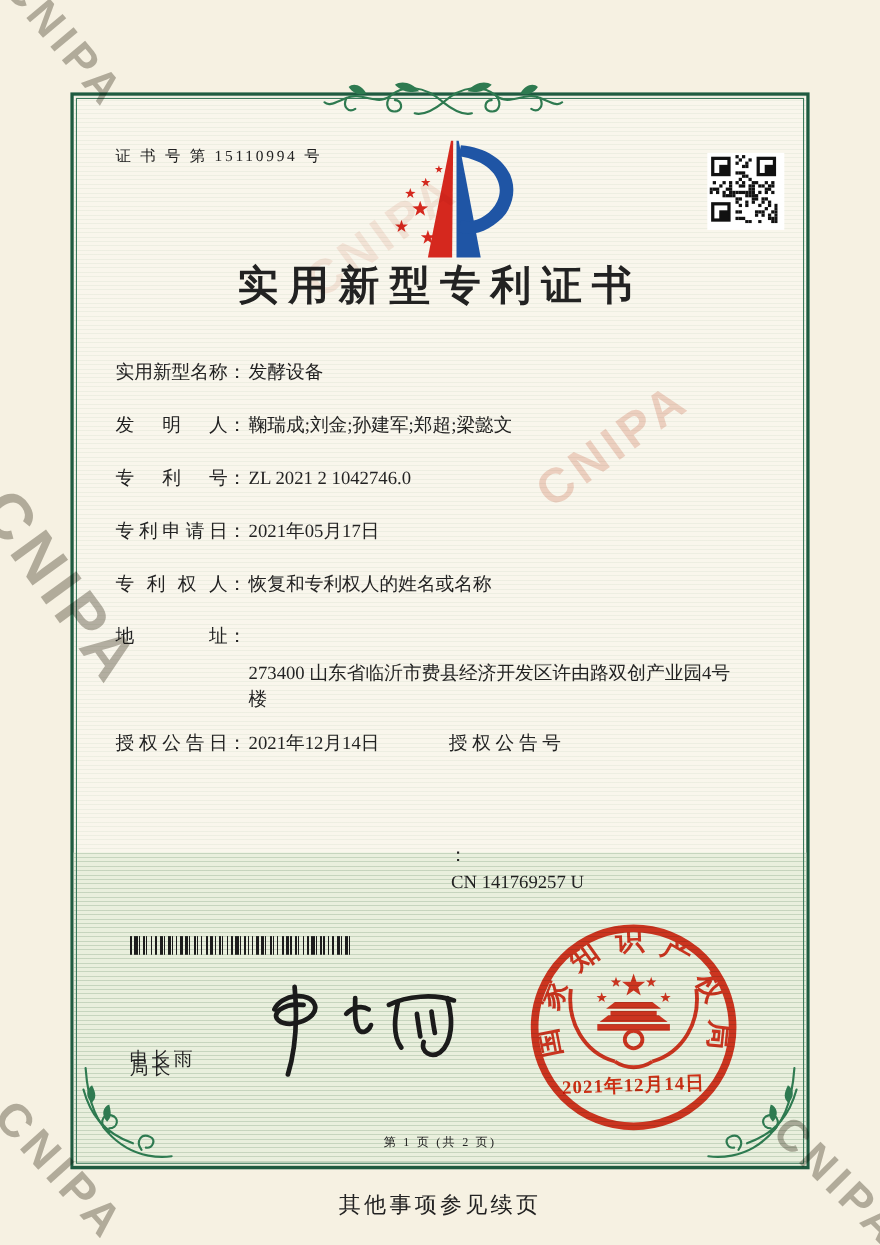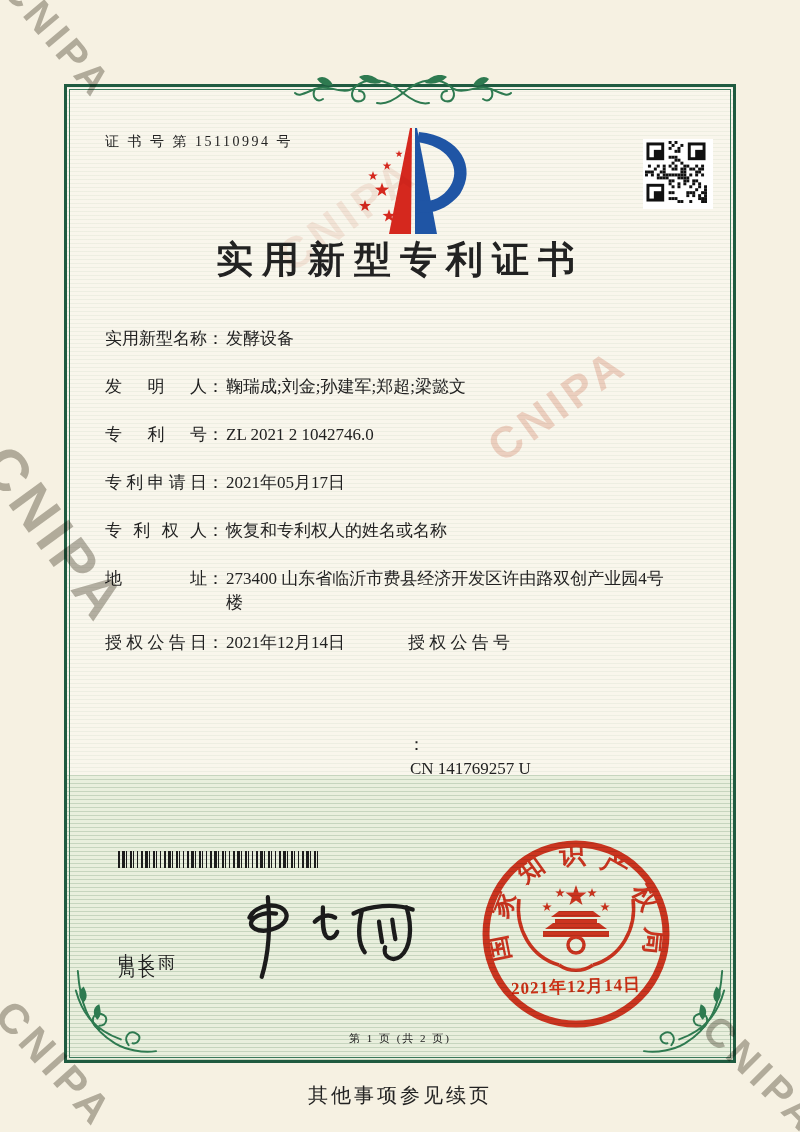--- a/index.html
+++ b/index.html
@@ -29,21 +29,21 @@
   .qr{position:absolute;left:576px;top:52px;width:66px;height:66px;background:#fff;padding:2px;z-index:2;}
   .title{position:absolute;left:0;top:148px;width:100%;text-align:center;font-size:37px;font-weight:bold;
          letter-spacing:9px;z-index:2;}
 
   .fields{position:absolute;left:38px;top:240px;width:600px;font-size:17px;z-index:2;}
   .frow{display:flex;line-height:24px;margin-top:24px;}
   .frow:first-child{margin-top:0;}
   .flabel{display:inline-block;width:102px;text-align:justify;text-align-last:justify;flex:0 0 102px;}
   .fcolon{flex:0 0 auto;}
   .fvalue{margin-left:2px;}
-  .addr-value{display:inline-block;width:445px;}
+  .addr-value{display:inline-block;width:445px;margin-top:33px;}
   .grant-row{margin-top:16px;}
   .grant-left{display:flex;width:303px;flex:0 0 303px;}
   .grant-right{display:flex;flex-direction:column;}
 
   .paras{position:absolute;left:38px;top:580px;width:598px;font-size:17px;line-height:31px;
          text-align:justify;z-index:2;}
   .paras p{margin:0;text-indent:2em;}
 
   .barcode{position:absolute;left:51px;top:764px;width:202px;height:17px;z-index:2;
     background-image:repeating-linear-gradient(90deg,

